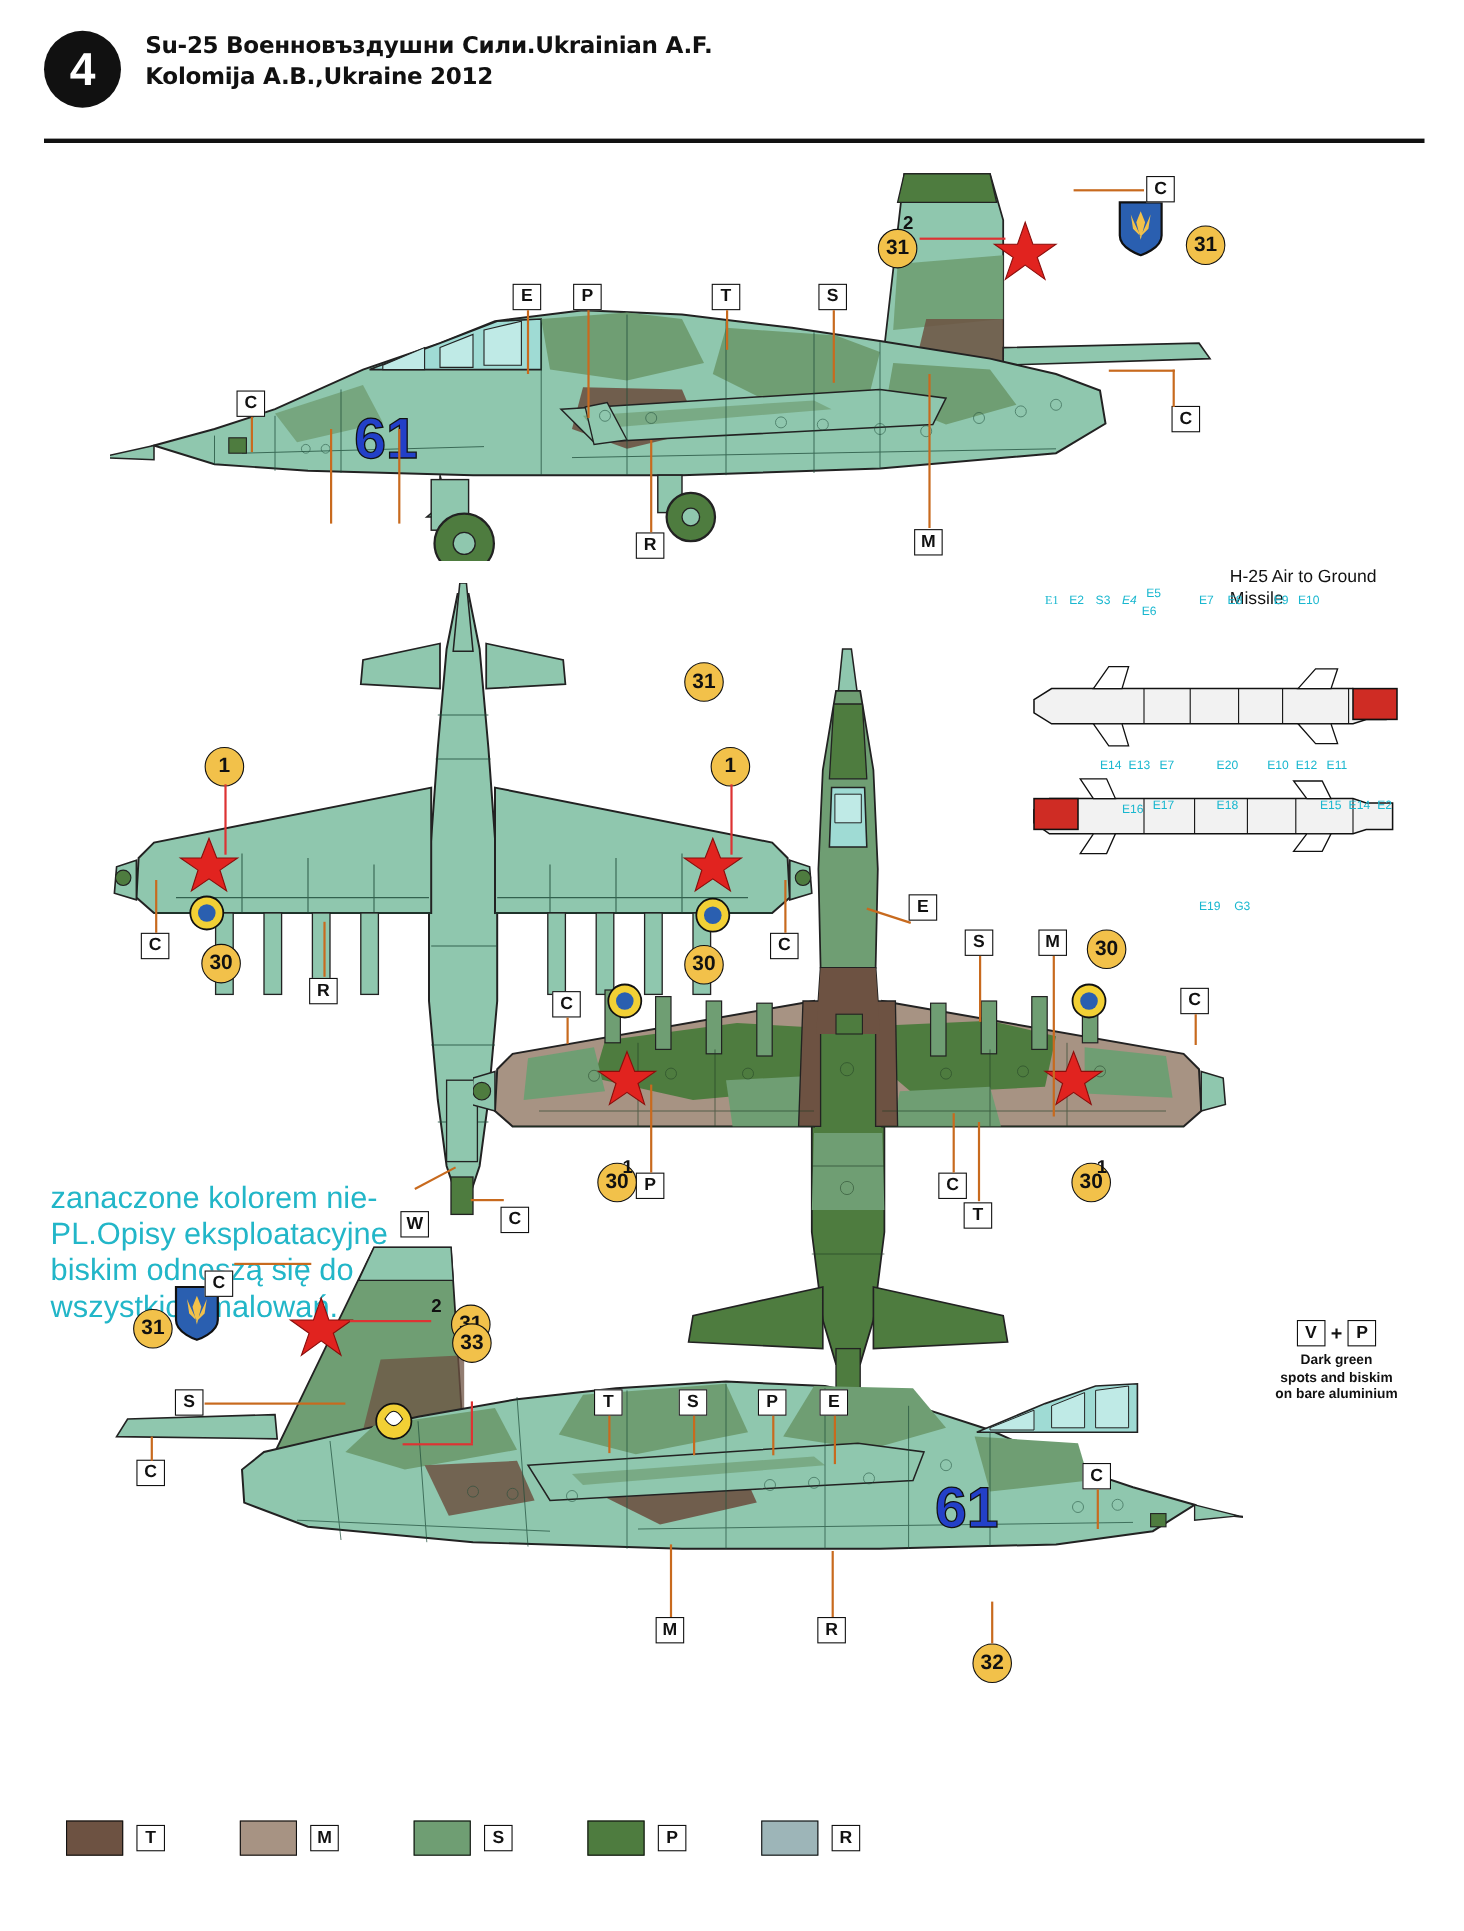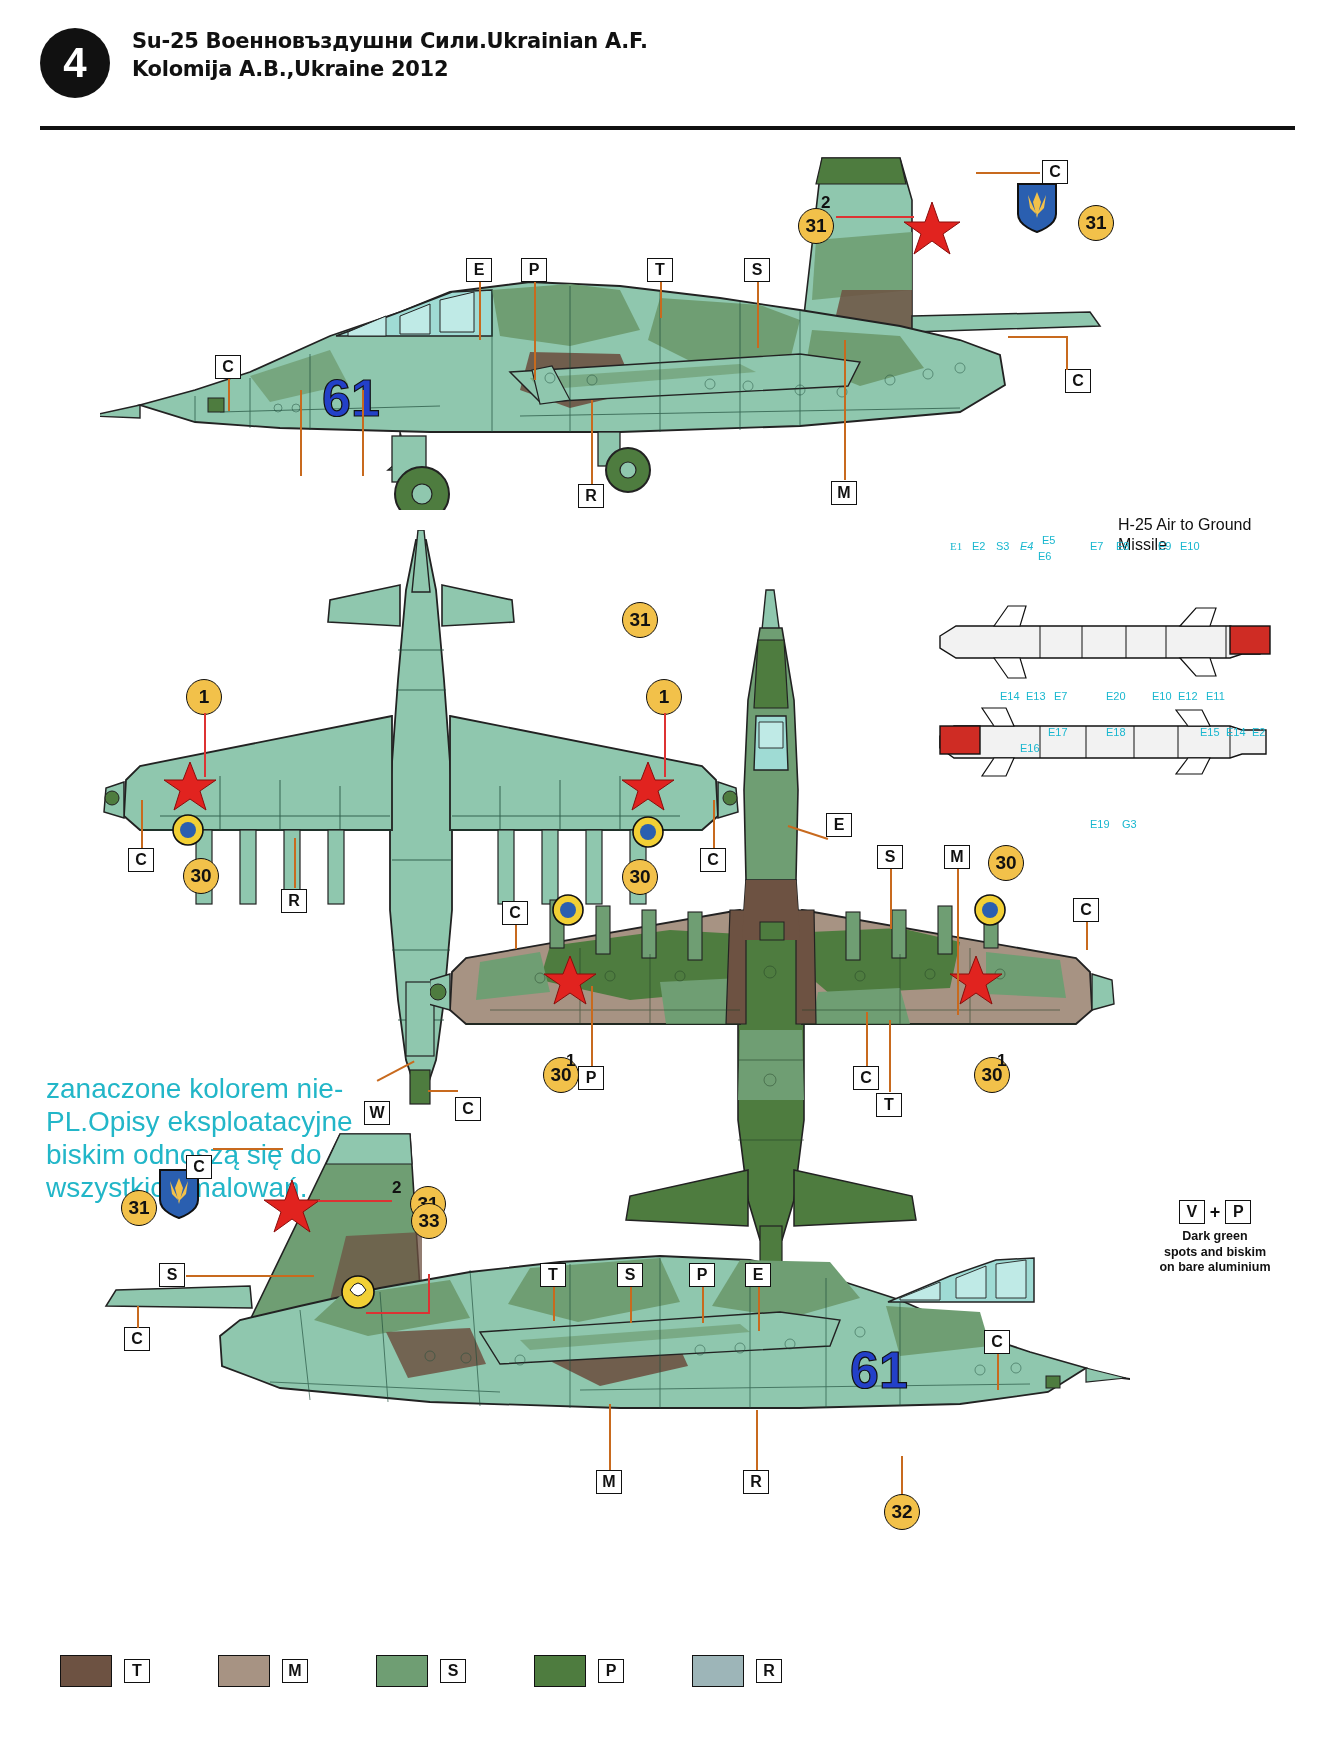--- a/index.html
+++ b/index.html
@@ -466,21 +466,21 @@
   <span class="abs mlabel" style="left:0px;top:0;">E14</span>
   <span class="abs mlabel" style="left:26px;top:0;">E13</span>
   <span class="abs mlabel" style="left:54px;top:0;">E7</span>
   <span class="abs mlabel" style="left:106px;top:0;">E20</span>
   <span class="abs mlabel" style="left:152px;top:0;">E10</span>
   <span class="abs mlabel" style="left:178px;top:0;">E12</span>
   <span class="abs mlabel" style="left:206px;top:0;">E11</span>
 </div>
 
 <div class="abs" style="left:1020px;top:726px;width:280px;">
-  <span class="abs mlabel" style="left:0px;top:16px;">E16</span>
+  <span class="abs mlabel" style="left:0px;top:4px;">E16</span>
   <span class="abs mlabel" style="left:28px;top:0;">E17</span>
   <span class="abs mlabel" style="left:86px;top:0;">E18</span>
   <span class="abs mlabel" style="left:180px;top:0;">E15</span>
   <span class="abs mlabel" style="left:206px;top:0;">E14</span>
   <span class="abs mlabel" style="left:232px;top:0;">E2</span>
 </div>
 
 <div class="abs" style="left:1090px;top:818px;width:120px;">
   <span class="abs mlabel" style="left:0px;top:0;">E19</span>
   <span class="abs mlabel" style="left:32px;top:0;">G3</span>

